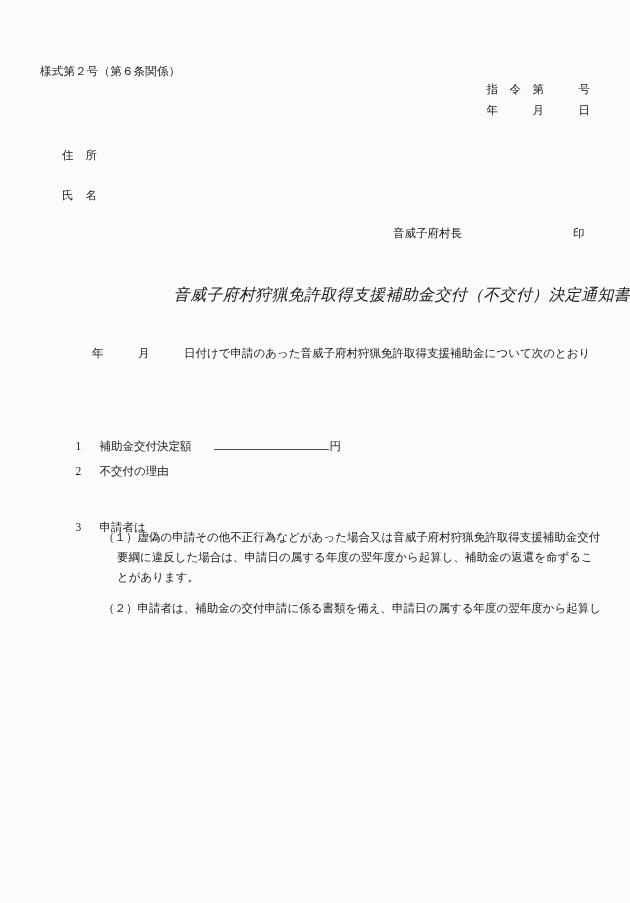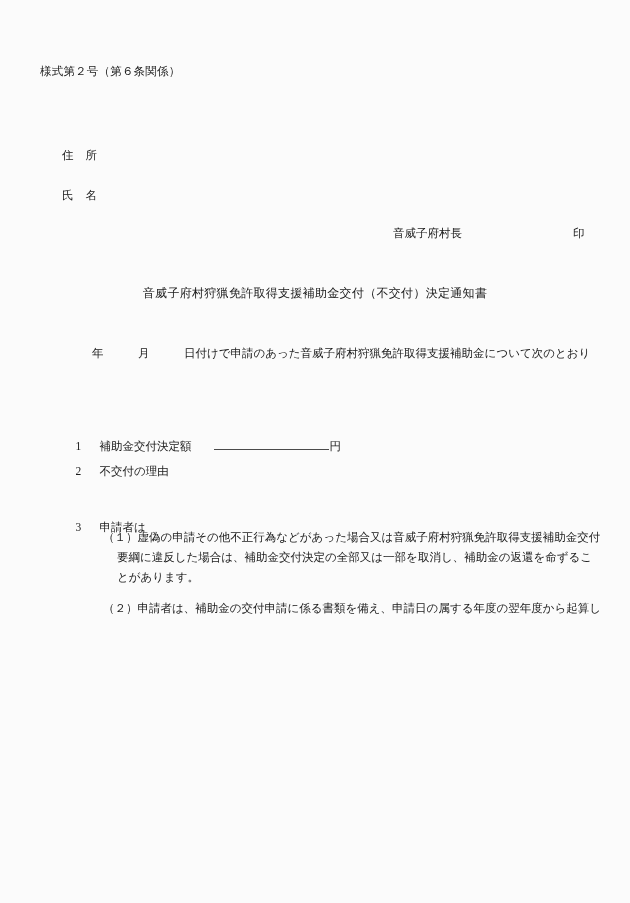--- a/index.html
+++ b/index.html
@@ -72,23 +72,24 @@
     left: 573px;
     top: 226px;
     font-size: 11.5px;
   }
   
   .doc-title {
     position: absolute;
     left: 0;
     right: 0;
     top: 285px;
-    text-align: center;
-    font-size: 12px;
+    text-align: right;
+    font-size: 16px;
     letter-spacing: 0.3px;
+    font-style: italic;
   }
   
   .body-para {
     position: absolute;
     left: 46px;
     right: 38px;
     top: 343px;
     font-size: 11.5px;
     line-height: 1.9;
     text-align: justify;
@@ -139,20 +140,24 @@
     padding-left: 14px;
   }
 </style>
 </head>
 <body>
 
 <div class="page">
 
   <div class="line form-no">様式第２号（第６条関係）</div>
 
+  <div class="directive-block">
+    <span class="directive-row">指　令　第　　　号</span>
+    <span class="directive-row">年　　　月　　　日</span>
+  </div>
 
   <div class="line addressee addressee-address">住　所</div>
   <div class="line addressee addressee-name">氏　名</div>
 
   <div class="issuer">音威子府村長</div>
   <div class="seal">印</div>
 
   <div class="doc-title">音威子府村狩猟免許取得支援補助金交付（不交付）決定通知書</div>
 
   <div class="body-para">
@@ -166,21 +171,21 @@
   <div class="item item-2">
     <span class="item-num">2</span><span>不交付の理由</span>
   </div>
 
   <div class="item item-3">
     <span class="item-num">3</span><span>申請者は</span>
   </div>
 
   <div class="subitem subitem-1">
     <span class="sub-line">（１）虚偽の申請その他不正行為などがあった場合又は音威子府村狩猟免許取得支援補助金交付</span>
-    <span class="sub-line sub-line-cont">要綱に違反した場合は、補助金交付決定の全部又は一部を取消し、補助金の返還を命ずるこ</span>
+    <span class="sub-line sub-line-cont">要綱に違反した場合は、申請日の属する年度の翌年度から起算し、補助金の返還を命ずるこ</span>
     <span class="sub-line sub-line-cont">とがあります。</span>
   </div>
 
   <div class="subitem subitem-2">
     <span class="sub-line">（２）申請者は、補助金の交付申請に係る書類を備え、申請日の属する年度の翌年度から起算し</span>
   </div>
 
 </div>
 
 </body></html>

